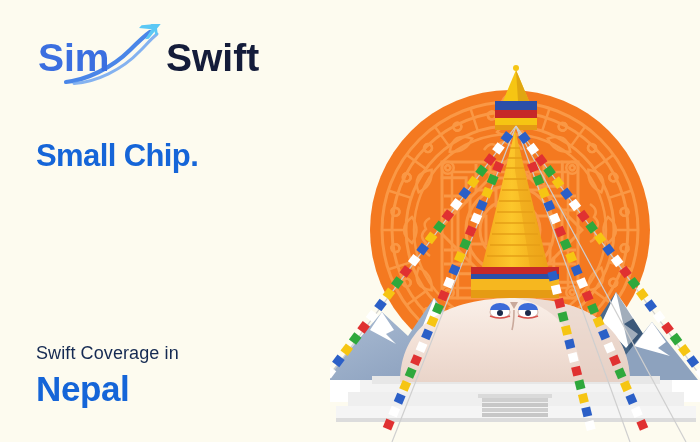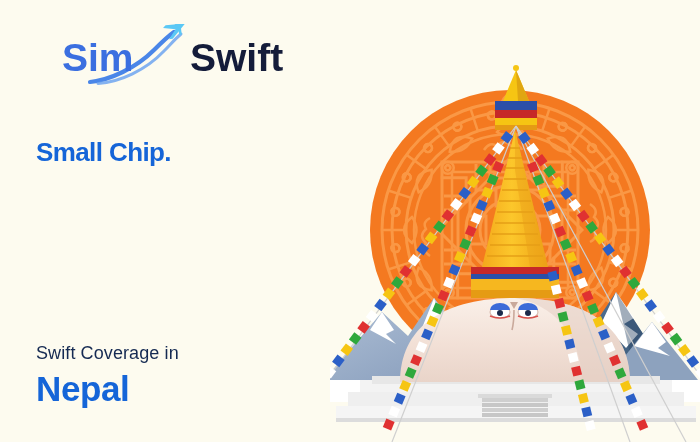--- a/index.html
+++ b/index.html
@@ -17,33 +17,32 @@
     overflow:hidden;
   }
 
   
   .logo-wrap {
     position:absolute;
     left:38px;
     top:24px;
     width:230px;
     height:62px;
-    margin-left:24px;
   }
   .logo-svg { display:block; width:230px; height:62px; }
 
   
   .headline {
     position:absolute;
     left:36px;
     top:136px;
     width:340px;
     color:#1565D8;
     font-weight:bold;
-    font-size:26px;
+    font-size:31px;
     line-height:1.29;
     letter-spacing:-0.6px;
   }
   .headline .line { display:block; white-space:nowrap; }
 
   
   .sub-wrap {
     position:absolute;
     left:36px;
     top:341px;

